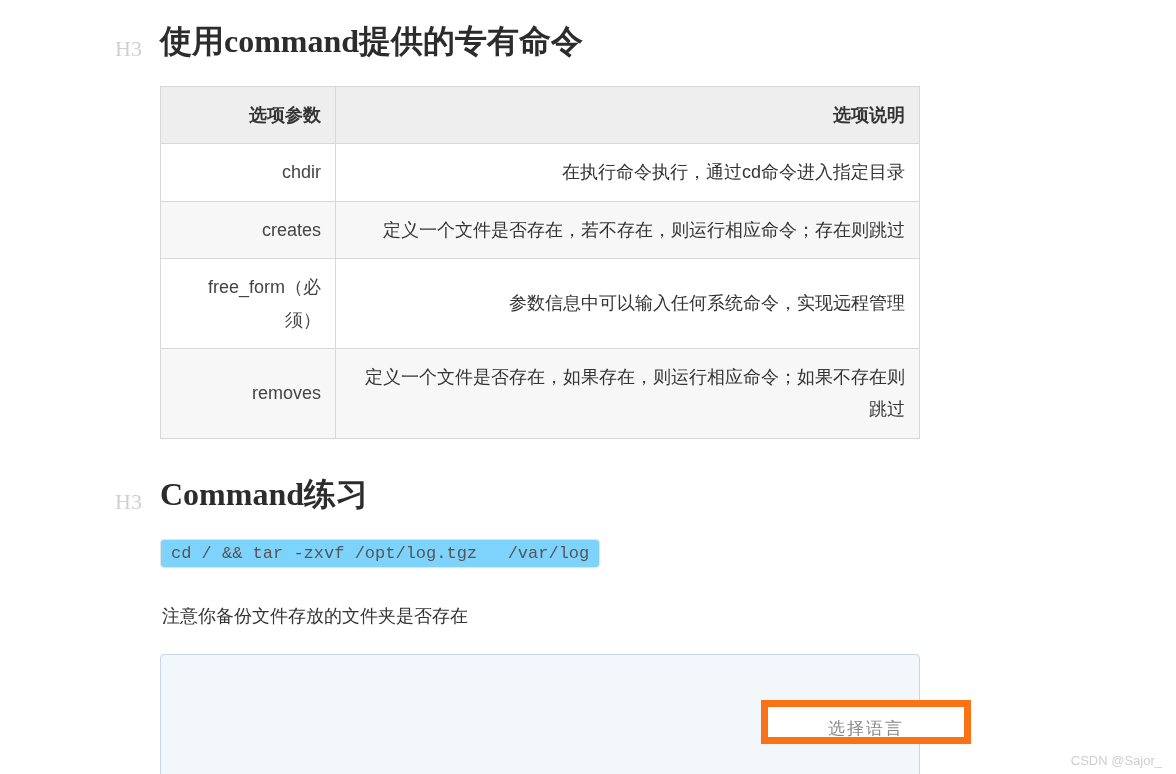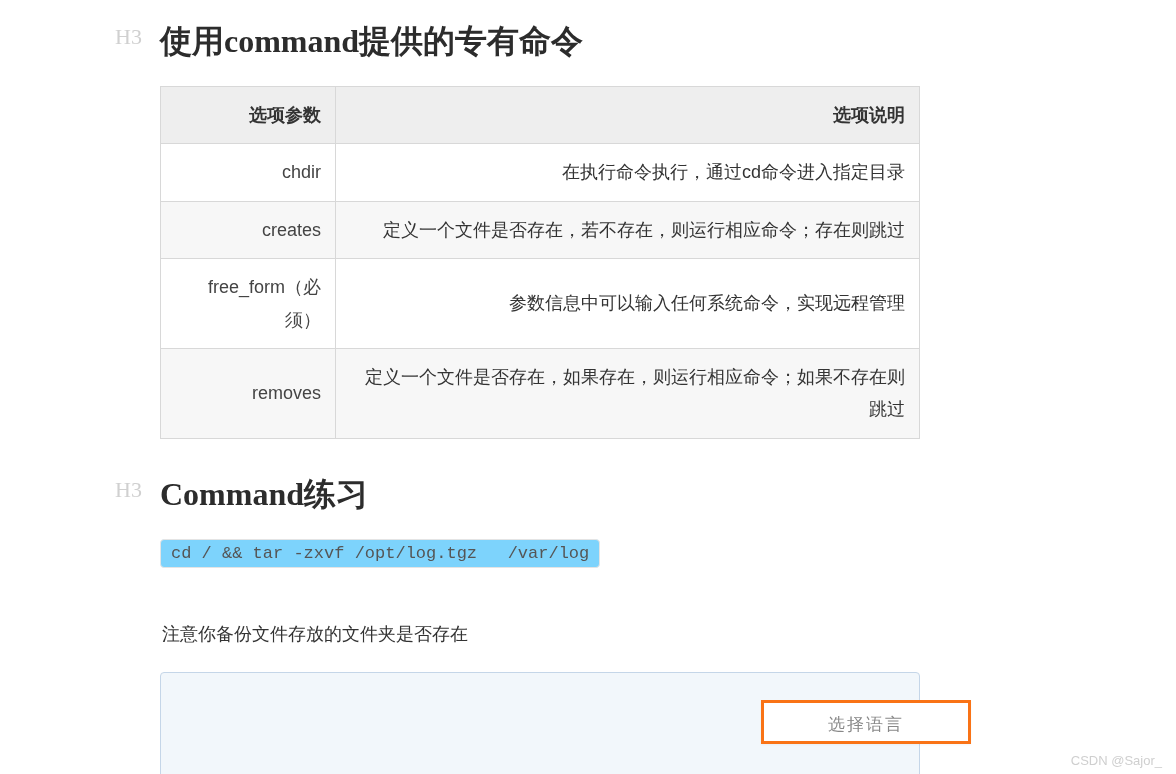--- a/index.html
+++ b/index.html
@@ -14,21 +14,21 @@
   }
   .content {
     padding: 20px 0 0 0;
     margin-left: 160px;
     width: 820px;
   }
   .h3-block { position: relative; margin-bottom: 10px; }
   .h3-label {
     position: absolute;
     left: -45px;
-    top: 4px;
+    top: 16px;
     font-family: Georgia, "Times New Roman", serif;
     color: #d0d0d0;
     font-size: 22px;
     font-weight: 400;
   }
   .h3-title {
     font-family: Georgia, "Times New Roman", serif;
     font-size: 32px;
     font-weight: 600;
     color: #2c2c2c;
@@ -92,21 +92,21 @@
     white-space: pre-wrap;
     position: relative;
   }
   .lang-btn {
     position: absolute;
     right: 205px;
     bottom: 30px;
     width: 210px;
     height: 44px;
     background: #fff;
-    border: 3px solid #f97316;
+    border: 7px solid #f97316;
     text-align: center;
     line-height: 44px;
     font-size: 17px;
     color: #888;
     letter-spacing: 2px;
     box-shadow: 0 1px 2px rgba(0,0,0,0.04);
   }
   .watermark {
     position: absolute;
     right: 14px;
@@ -157,21 +157,21 @@
   <div class="h3-block">
     <span class="h3-label">H3</span>
     <h3 class="h3-title">Command练习</h3>
   </div>
 
 
   <div>
     <code class="inline-code">cd / &amp;&amp; tar -zxvf /opt/log.tgz   /var/log</code>
   </div>
 
-  <p class="para" style="margin-top:24px;">注意你备份文件存放的文件夹是否存在</p>
+  <p class="para" style="margin-top:6px;">注意你备份文件存放的文件夹是否存在</p>
 
   <div class="code-block">
     
     
   </div>
 
 </div>
 
 <div class="lang-btn">选择语言</div>
 

